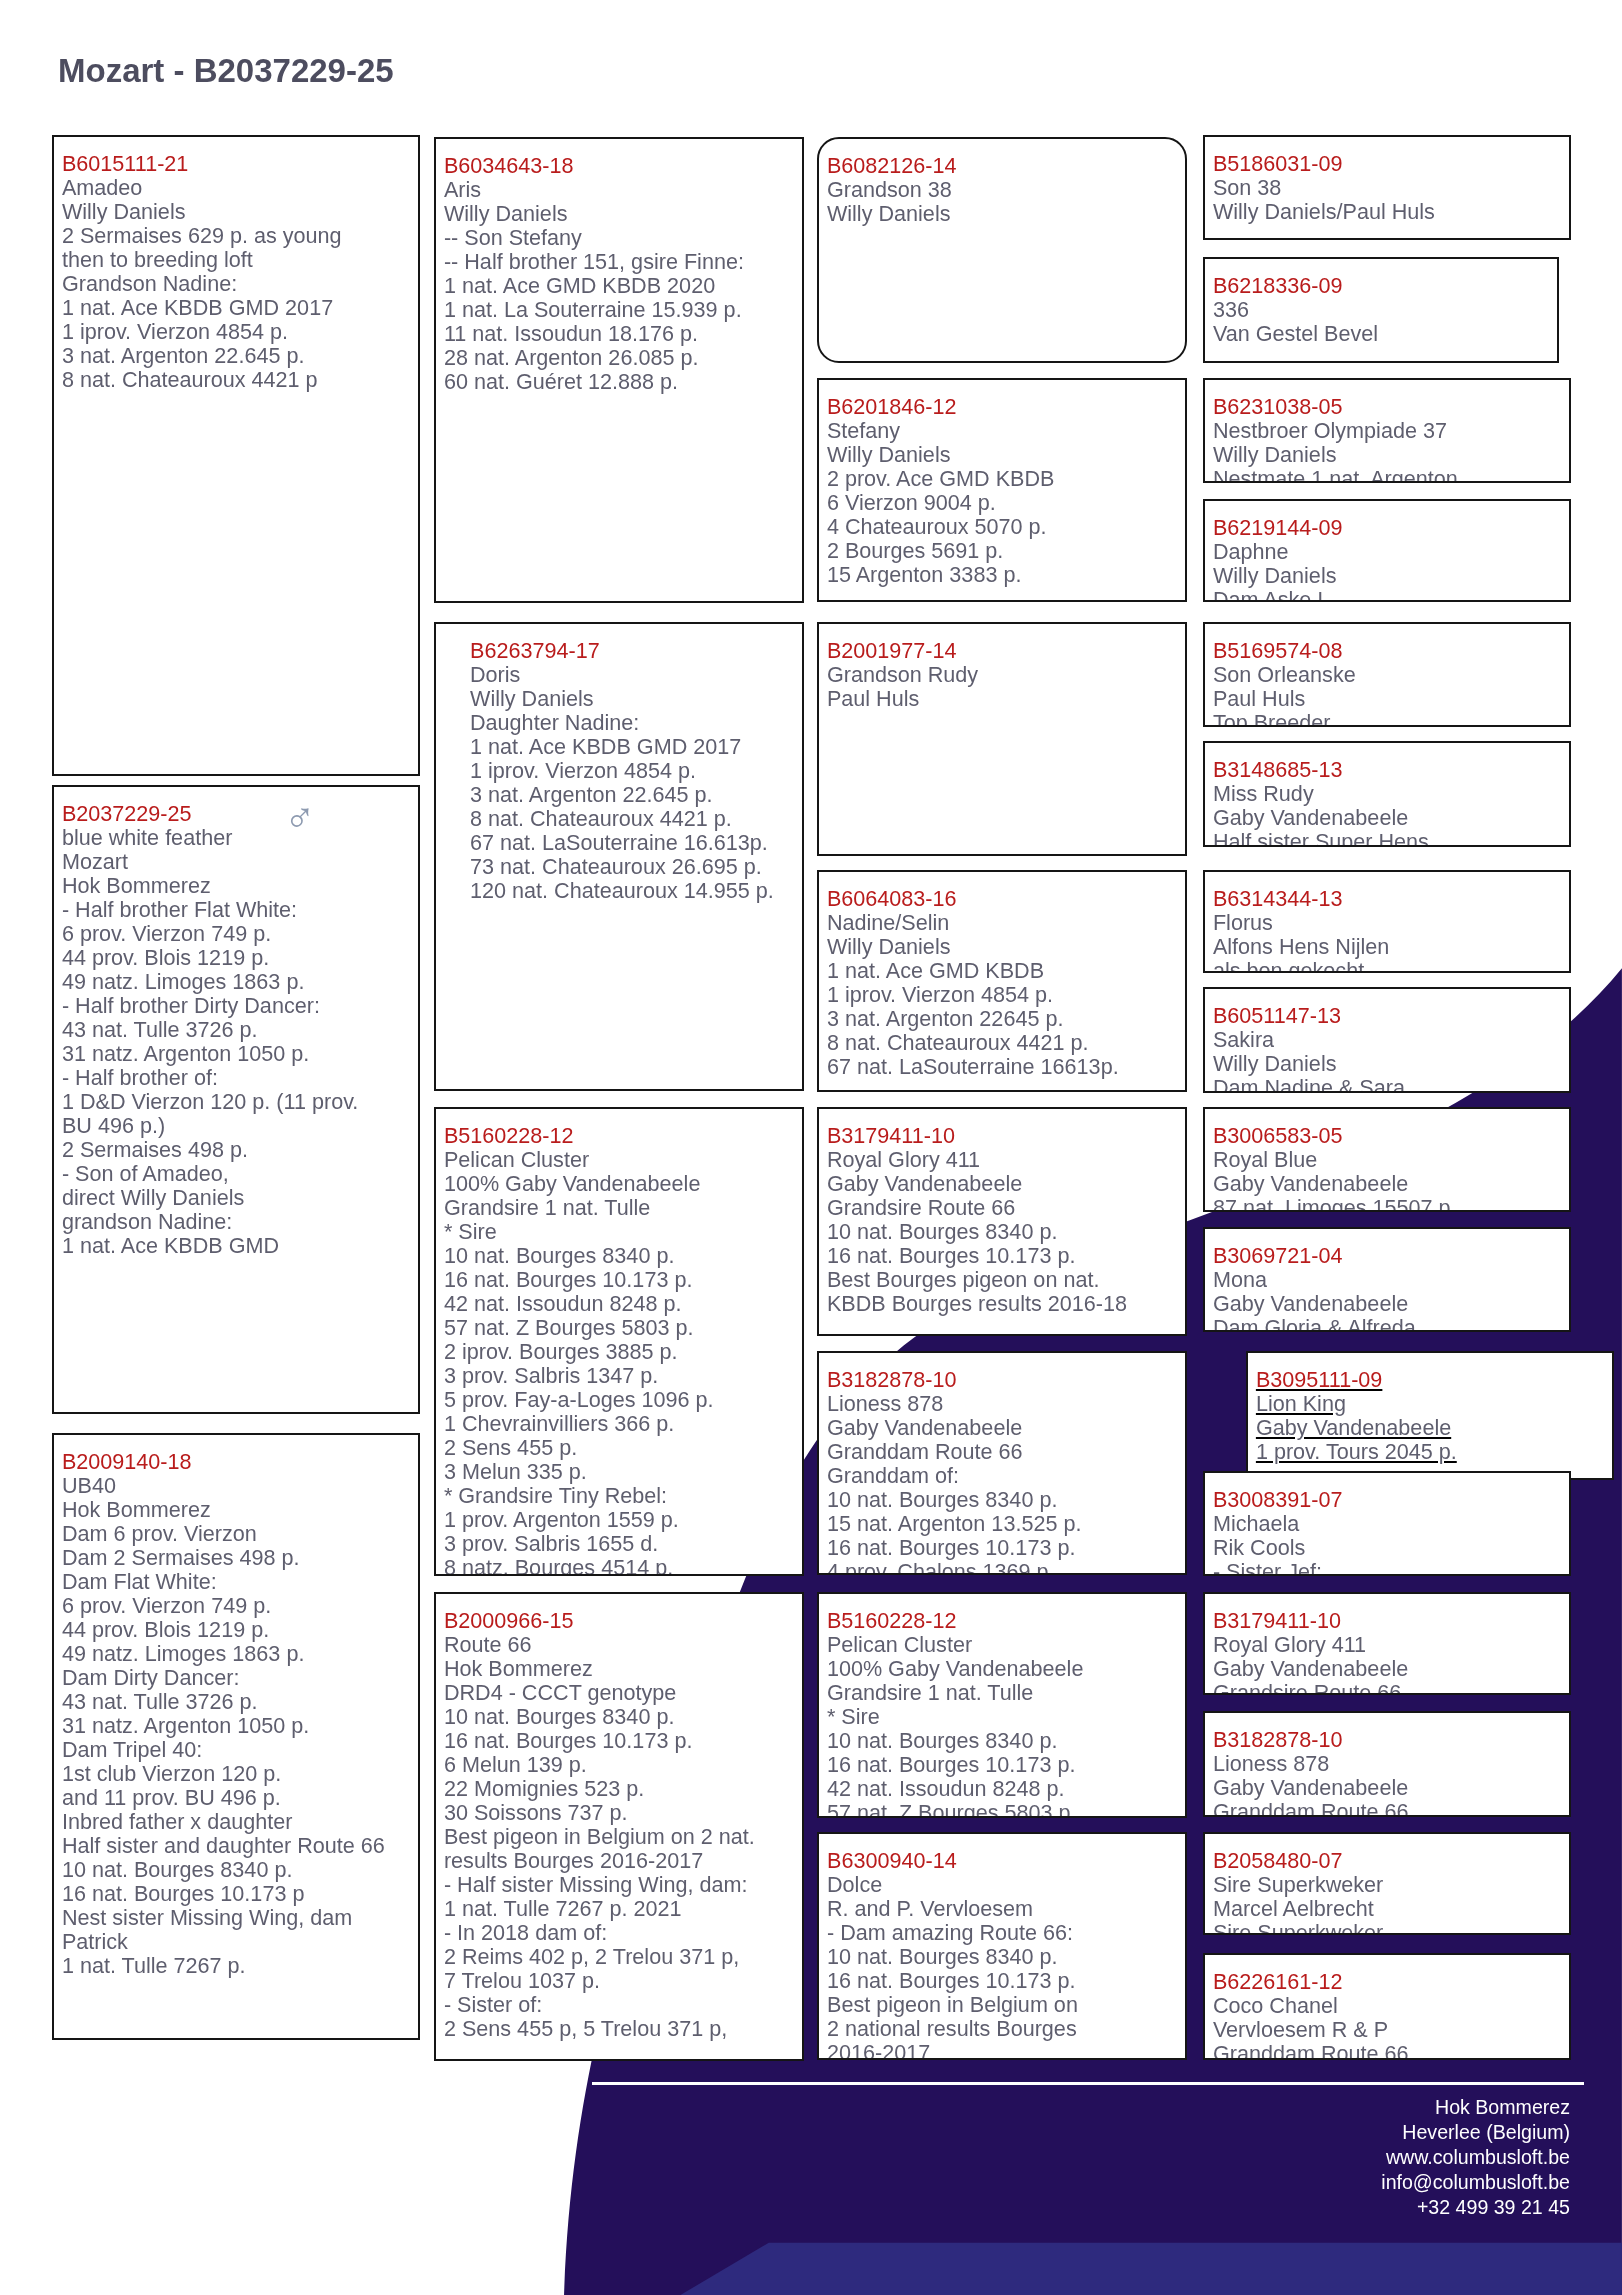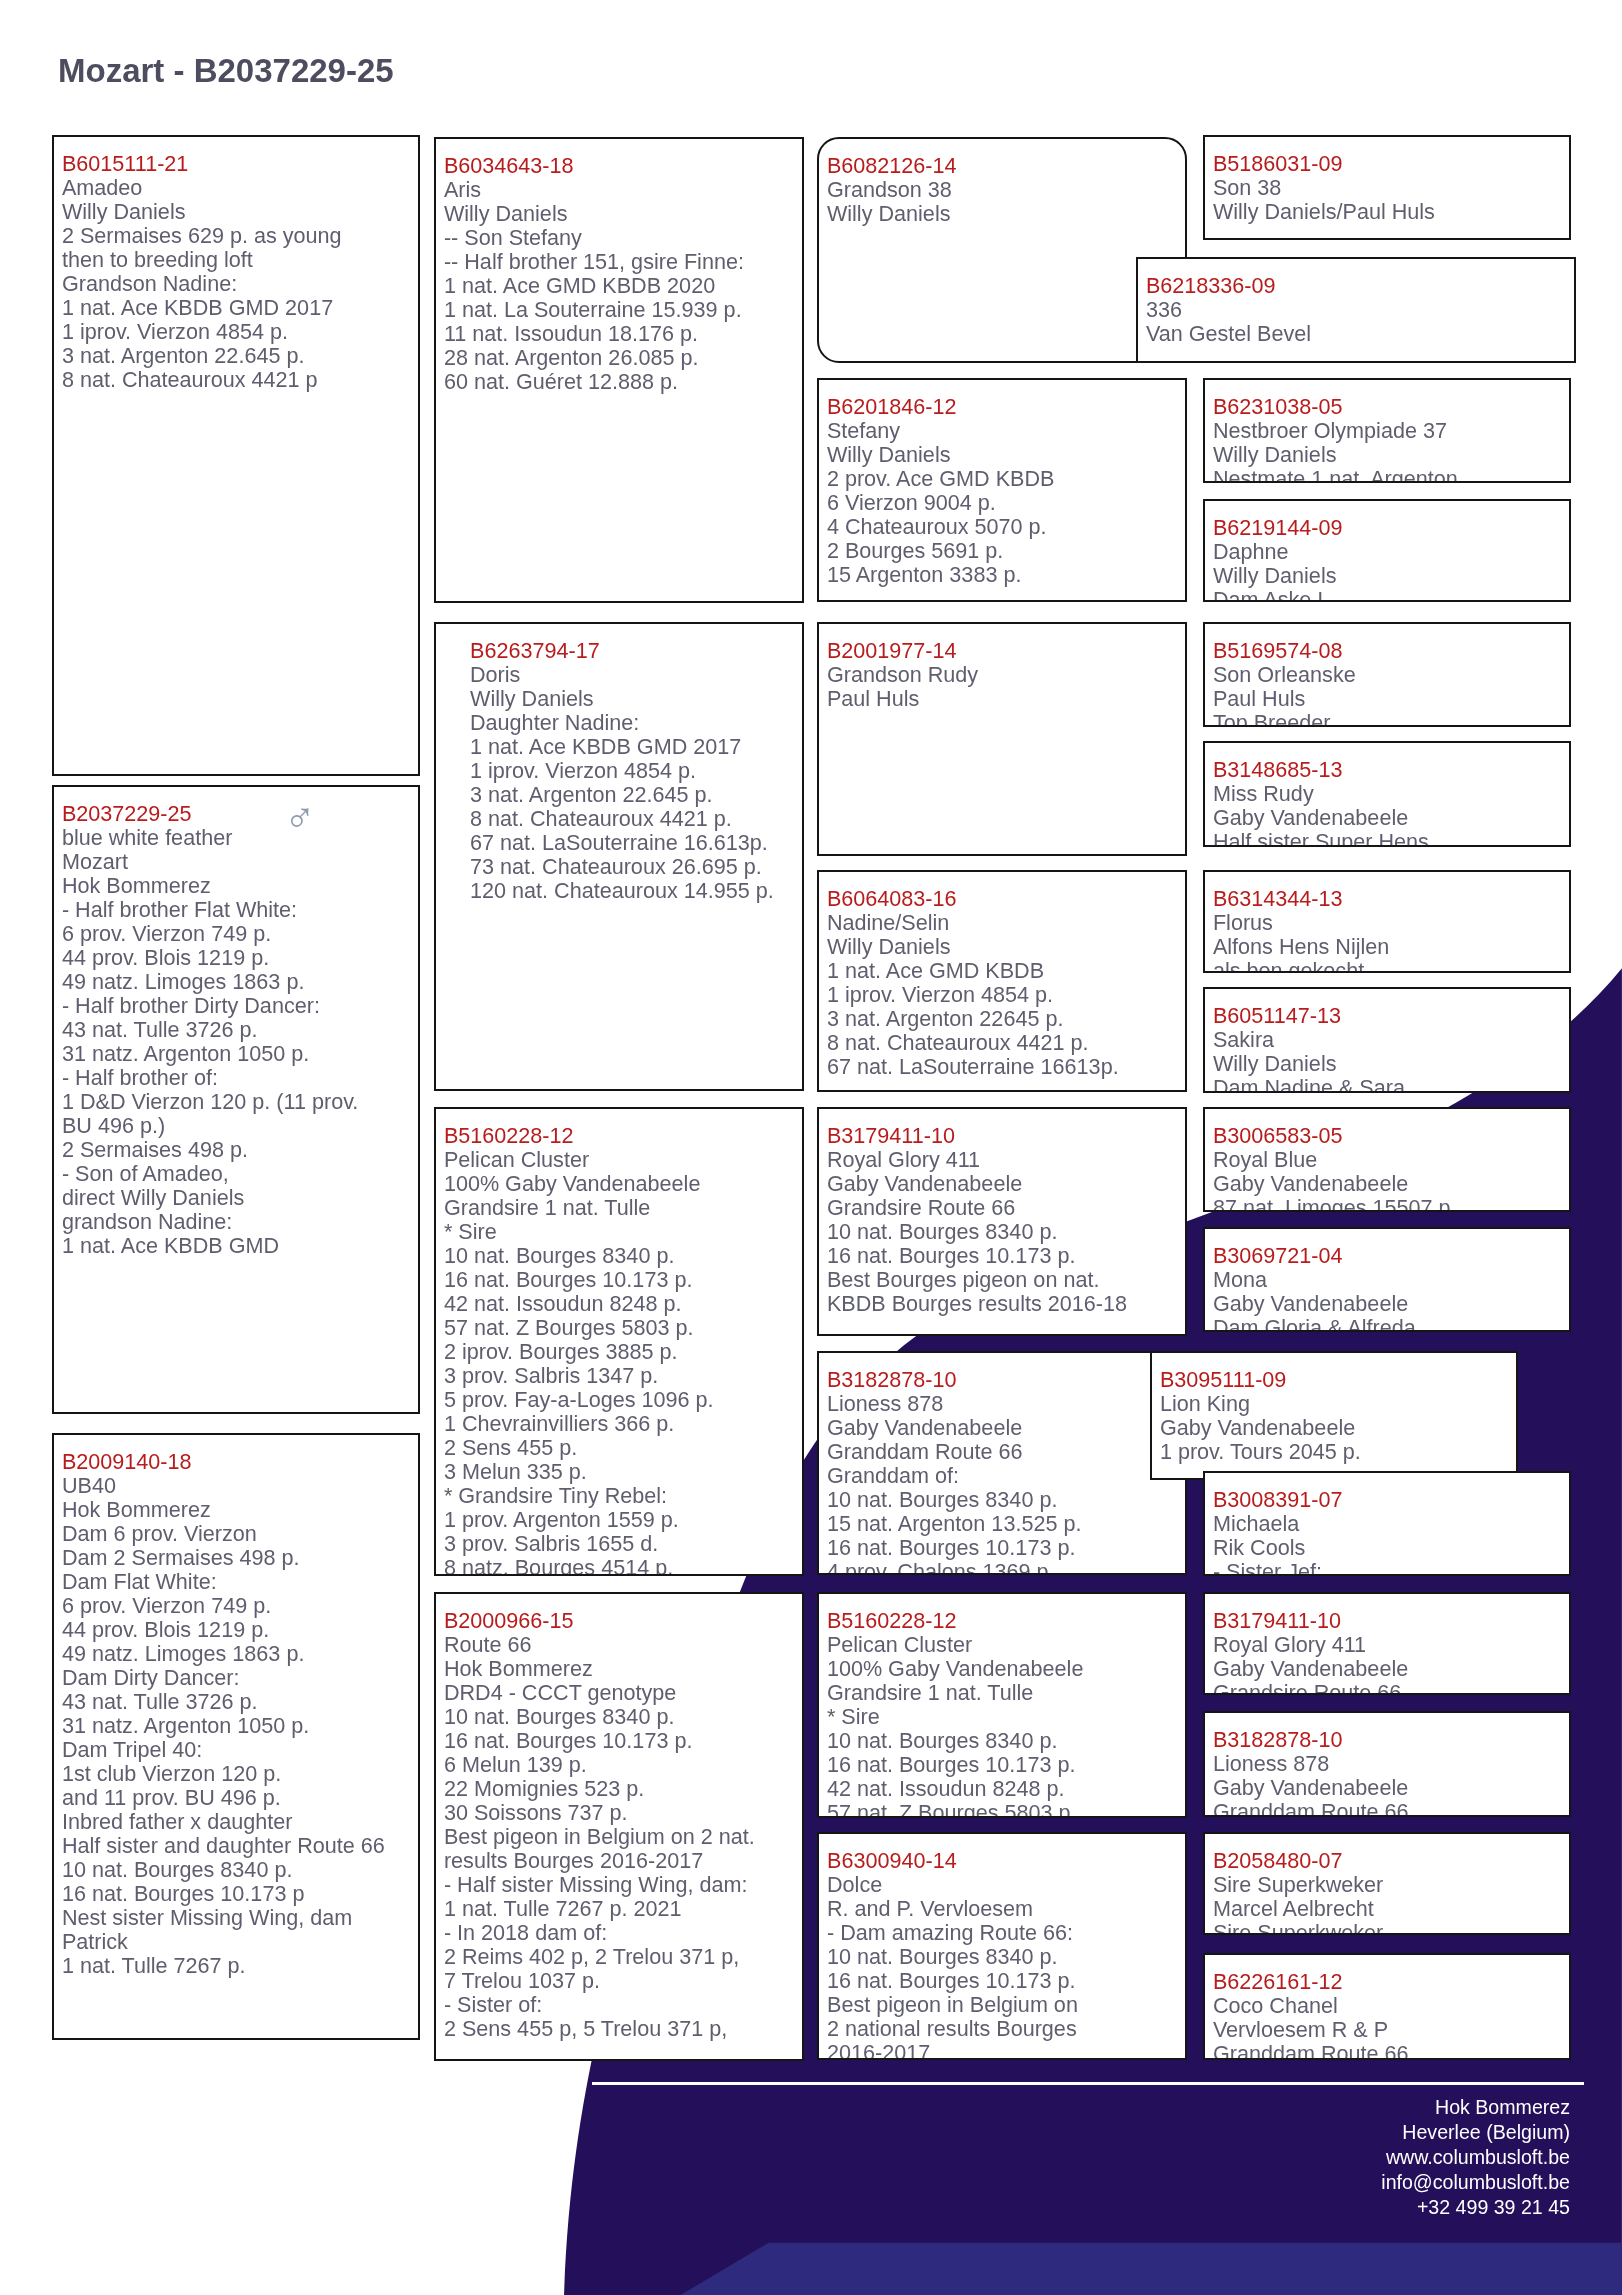--- a/index.html
+++ b/index.html
@@ -232,21 +232,21 @@
           <div class="line">2 national results Bourges</div>
           <div class="line">2016-2017</div>
         </div>
       </div>
     <div>
         <div class="pbox" style="left: 1203px; top: 135px; width: 368px; height: 105px;">
           <div class="line ring">B5186031-09</div>
           <div class="line">Son 38</div>
           <div class="line">Willy Daniels/Paul Huls</div>
         </div>
-        <div class="pbox" style="left: 1136px; top: 257px; width: 440px; height: 106px;">
+        <div class="pbox" style="left: 1203px; top: 257px; width: 356px; height: 106px;">
           <div class="line ring">B6218336-09</div>
           <div class="line">336</div>
           <div class="line">Van Gestel Bevel</div>
         </div>
         <div class="pbox" style="left: 1203px; top: 378px; width: 368px; height: 105px;">
           <div class="line ring">B6231038-05</div>
           <div class="line">Nestbroer Olympiade 37</div>
           <div class="line">Willy Daniels</div>
           <div class="line">Nestmate 1 nat. Argenton</div>
         </div>
@@ -285,21 +285,21 @@
           <div class="line">Royal Blue</div>
           <div class="line">Gaby Vandenabeele</div>
           <div class="line">87 nat. Limoges 15507 p.</div>
         </div>
         <div class="pbox" style="left: 1203px; top: 1227px; width: 368px; height: 105px;">
           <div class="line ring">B3069721-04</div>
           <div class="line">Mona</div>
           <div class="line">Gaby Vandenabeele</div>
           <div class="line">Dam Gloria &amp; Alfreda</div>
         </div>
-        <div class="pbox" style="left: 1150px; top: 1351px; width: 368px; height: 129px;">
+        <div class="pbox" style="left: 1246px; top: 1351px; width: 368px; height: 129px; text-decoration: underline;">
           <div class="line ring">B3095111-09</div>
           <div class="line">Lion King</div>
           <div class="line">Gaby Vandenabeele</div>
           <div class="line">1 prov. Tours 2045 p.</div>
         </div>
         <div class="pbox" style="left: 1203px; top: 1471px; width: 368px; height: 105px;">
           <div class="line ring">B3008391-07</div>
           <div class="line">Michaela</div>
           <div class="line">Rik Cools</div>
           <div class="line">- Sister Jef:</div>

